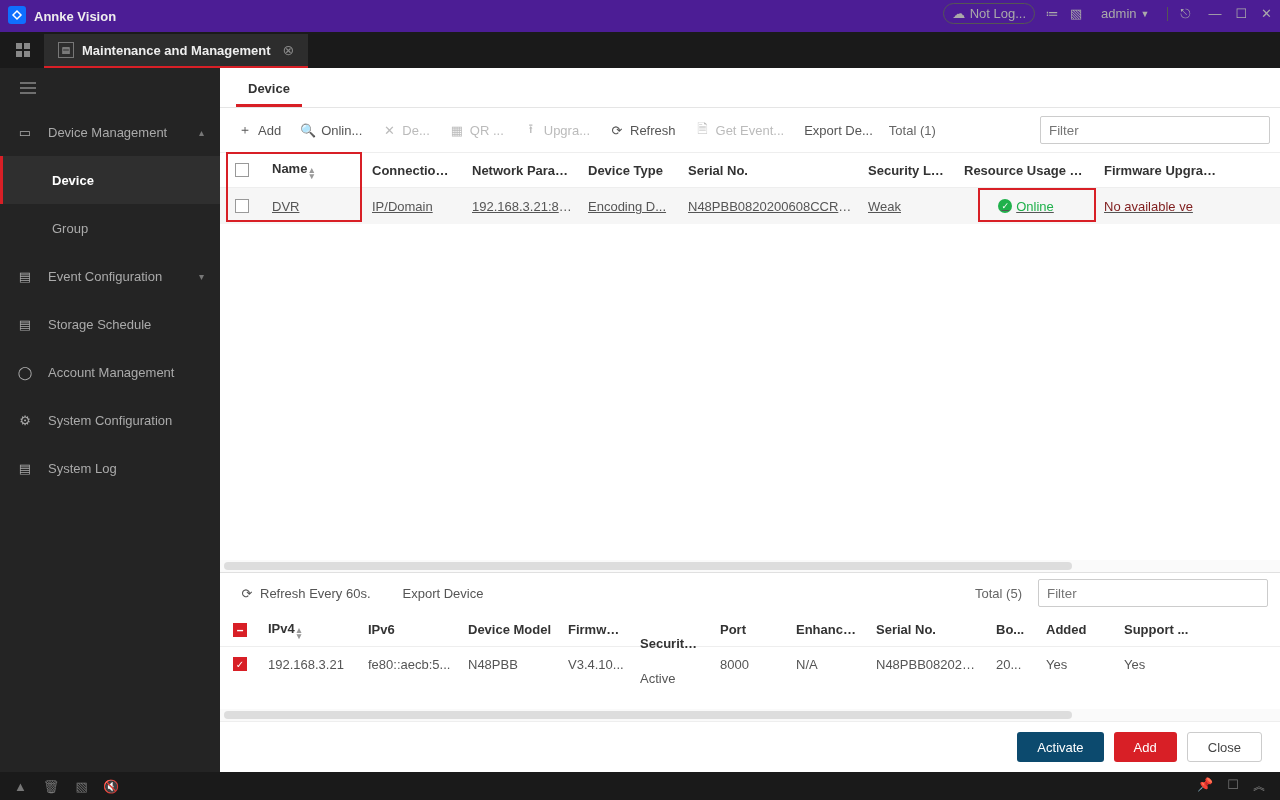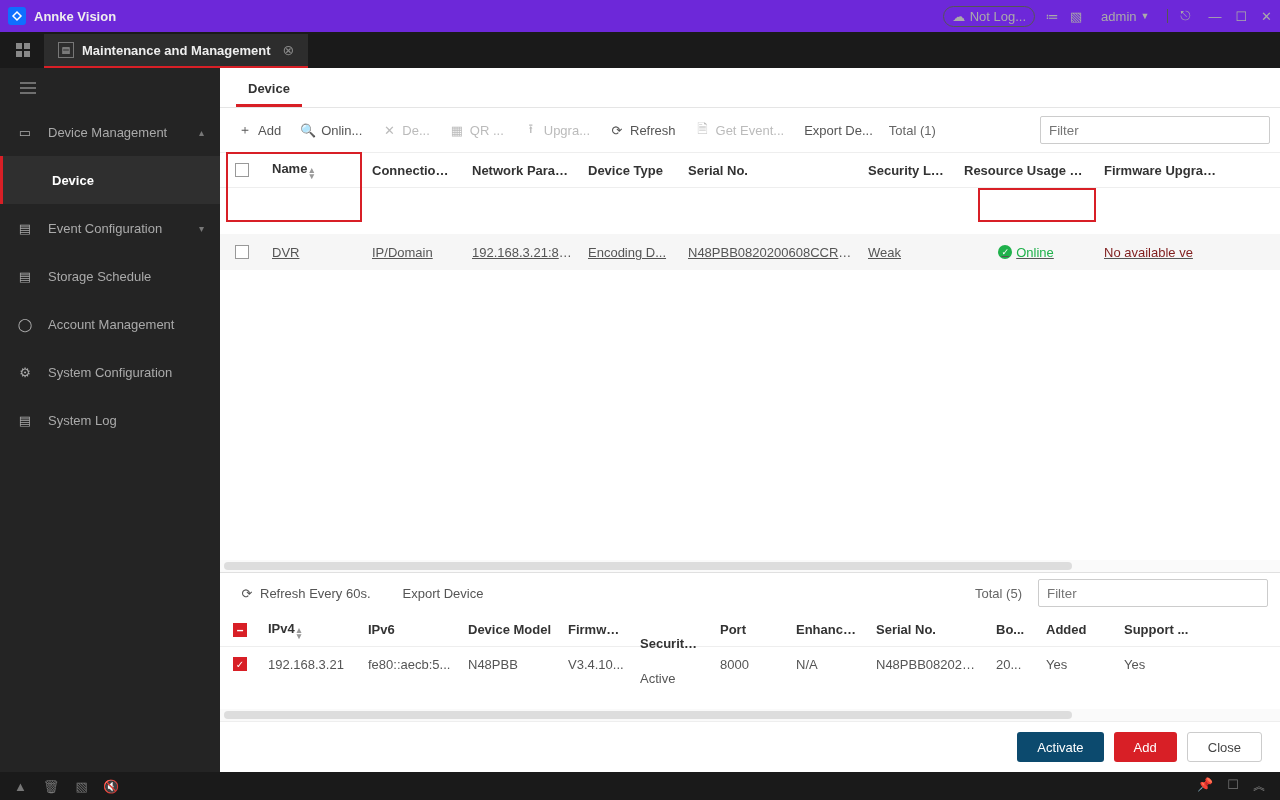--- a/index.html
+++ b/index.html
@@ -1,17 +1,17 @@
 <!DOCTYPE html>
 <html><head>
 <meta charset="utf-8">
 <style>
 * { margin: 0; padding: 0; box-sizing: border-box; font-family: "Segoe UI", Arial, sans-serif; }
 body { width: 1280px; height: 800px; background: #1e1e1e; overflow: hidden; font-size: 13px; color: #333; }
-.titlebar { height: 32px; background: #6d28d9; display: flex; align-items: center; padding: 8px 8px; }
+.titlebar { height: 32px; background: #4c1d95; display: flex; align-items: flex-end; padding: 8px 8px; }
 .logo { width: 18px; height: 18px; background: #0f6fff; border-radius: 3px; display: flex; align-items: center; justify-content: center; margin-right: 8px; }
 .logo svg { width: 12px; height: 12px; }
 .app-title { color: #eee; font-size: 13px; font-weight: 600; }
 .titlebar-right { margin-left: auto; display: flex; align-items: center; gap: 10px; color: #aaa; }
 .titlebar-btn { display: flex; align-items: center; gap: 4px; padding: 2px 8px; border-radius: 11px; cursor: pointer; }
 .titlebar-btn.capsule { border: 1px solid #555; }
 .tb-icon { width: 14px; height: 14px; display: inline-flex; align-items: center; justify-content: center; }
 .win-controls { display: flex; gap: 14px; margin-left: 6px; color: #aaa; }
 .divider-v { width: 1px; height: 14px; background: #555; }
 
@@ -34,21 +34,21 @@
 .page-tabs { background: #fff; height: 40px; padding-left: 16px; display: flex; align-items: flex-end; border-bottom: 1px solid #e5e5e5; }
 .page-tab { padding: 0 12px 8px; font-weight: 600; color: #333; border-bottom: 3px solid #d81f26; }
 
 .toolbar { background: #fff; height: 44px; display: flex; align-items: center; padding: 0 10px; gap: 4px; }
 .tool { display: flex; align-items: center; gap: 6px; padding: 4px 8px; color: #555; cursor: pointer; white-space: nowrap; }
 .tool.disabled { color: #bbb; }
 .tool-icon { width: 14px; height: 14px; display: inline-flex; align-items:center; justify-content:center;}
 .total1 { color: #666; margin-left: 4px; }
 .filter-input { border: 1px solid #ccc; height: 28px; width: 230px; padding: 0 8px; border-radius: 2px; color: #0c4a6e; }
 
-.table-wrap { background: #fff; flex: 1; margin: 0; position: relative; display:flex; flex-direction:column;gap:46px; }
+.table-wrap { background: #fff; flex: 1; margin: 0; position: relative; display:flex; flex-direction:column; }
 .thead { display: flex; align-items: center; height: 36px; border-top: 1px solid #eee; border-bottom: 1px solid #eee; color: #333; font-weight: 600; }
 .th, .td { padding: 0 8px; overflow: hidden; text-overflow: ellipsis; white-space: nowrap; }
 .col-chk { width: 44px; display:flex; justify-content:center; }
 .col-name { width: 100px; }
 .col-conn { width: 100px; }
 .col-net { width: 116px; }
 .col-type { width: 100px; }
 .col-serial { width: 180px; }
 .col-sec { width: 96px; }
 .col-res { width: 140px; text-align:center;}
@@ -150,20 +150,23 @@
         </svg>
     </div>
     <div class="side-item">
       <span class="si-icon">▭</span>
       <span>Device Management</span>
       <span class="chev">▴</span>
     </div>
     <div class="side-sub active">
         <span>Device</span>
       </div>
+    <div class="side-sub">
+        <span>Group</span>
+      </div>
     <div class="side-item">
       <span class="si-icon">▤</span>
       <span>Event Configuration</span>
       <span class="chev">▾</span>
     </div>
     <div class="side-item">
       <span class="si-icon">▤</span>
       <span>Storage Schedule</span>
     </div>
     <div class="side-item">

